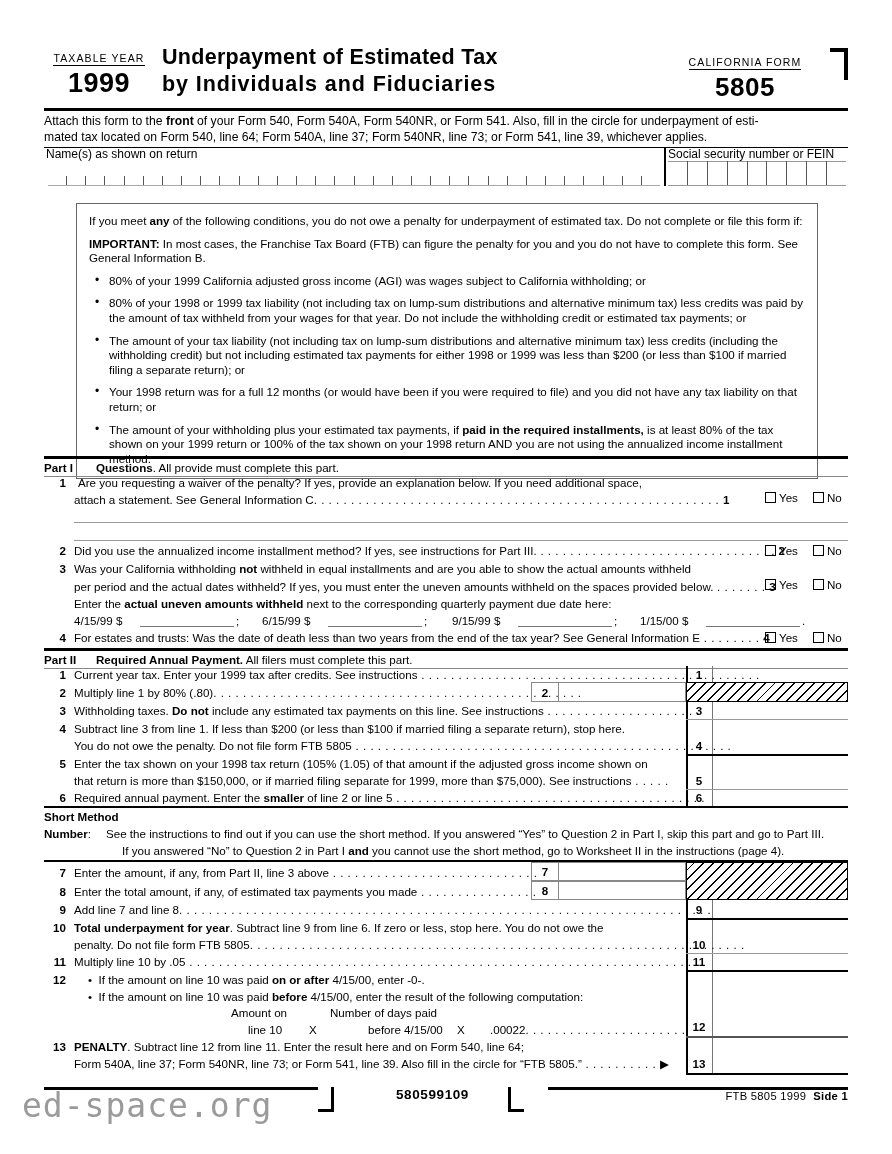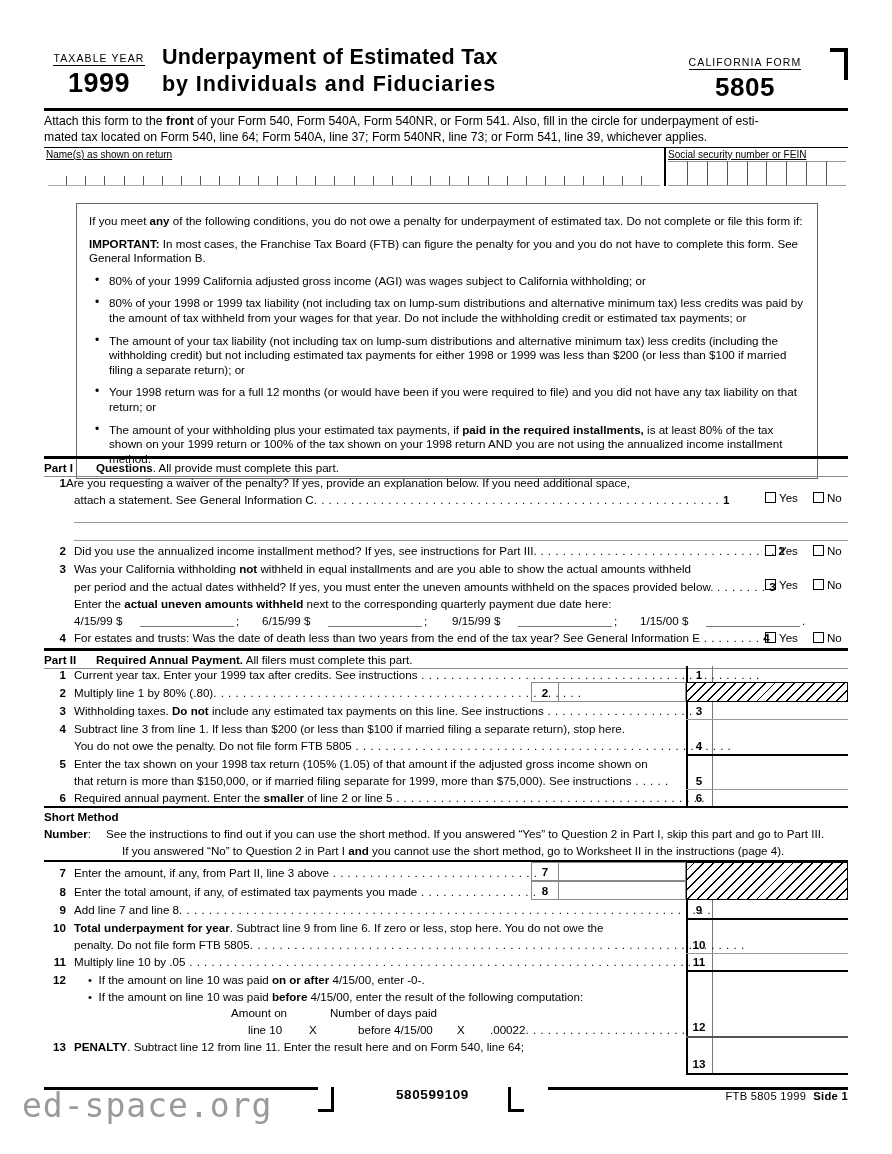--- a/index.html
+++ b/index.html
@@ -74,21 +74,21 @@
     border-top: 1.5px solid #000;
   }
   .idrow-left {
     position: absolute; left: 0; top: 0; width: 622px; height: 38px;
     border-right: 2px solid #000; box-sizing: border-box;
   }
   .idrow-right {
     position: absolute; left: 622px; top: 0; width: 182px; height: 38px;
   }
   .idrow-cap {
-    font-size: 10px; padding: 1px 0 0 2px; line-height: 11px; text-decoration: underline;
+    font-size: 12px; padding: 1px 0 0 2px; line-height: 11px;
   }
   .name-ticks {
     position: absolute; left: 4px; right: 4px; bottom: 0; height: 12px;
     border-bottom: 1.2px solid #aaa;
     display: flex;
   }
   .name-ticks span {
     flex: 1 1 0; border-right: 1px solid #555; height: 9px; margin-top: 3px;
   }
   .name-ticks span:last-child { border-right: none; }
@@ -295,21 +295,21 @@
       <li><span>Your 1998 return was for a full 12 months (or would have been if you were required to file) and you did not have any tax liability on that return; or</span></li>
       <li><span>The amount of your withholding plus your estimated tax payments, if </span><b>paid in the required installments,</b><span> is at least 80% of the tax shown on your 1999 return or 100% of the tax shown on your 1998 return AND you are not using the annualized income installment method.</span></li>
     </ul>
   </div>
 
   <div class="part-bar" style="top:456px;">
     <span class="pnum">Part I</span><span class="ptitle">Questions</span><span>. All provide must complete this part.</span>
   </div>
 
   <div class="lnum" style="left:50px; top:476px;">1</div>
-  <div class="ltxt" style="left:66px; top:476px;text-align:right;">Are you requesting a waiver of the penalty? If yes, provide an explanation below. If you need additional space,</div>
+  <div class="ltxt" style="left:78px; top:476px;text-align:right;">Are you requesting a waiver of the penalty? If yes, provide an explanation below. If you need additional space,</div>
   <div class="ltxt" style="left:74px; top:493px;"><span>attach a statement. See General Information C</span><span class="dots">. . . . . . . . . . . . . . . . . . . . . . . . . . . . . . . . . . . . . . . . . . . . . . . . . . . . . . . </span><b>1</b></div>
   <div class="yn" style="left:765px; top:491px;">
     <span class="cbx"></span><span>Yes</span><span class="gap"></span><span class="cbx"></span><span>No</span>
   </div>
   <div class="hr-thin" style="left:74px; top:522px; width:774px;"></div>
   <div class="hr-thin" style="left:74px; top:540px; width:774px;"></div>
 
   <div class="lnum" style="left:50px; top:544px;">2</div>
   <div class="ltxt" style="left:74px; top:544px;"><span>Did you use the annualized income installment method? If yes, see instructions for Part III.</span><span class="dots"> . . . . . . . . . . . . . . . . . . . . . . . . . . . . . . . . </span><b>2</b></div>
   <div class="yn" style="left:765px; top:544px;">
@@ -427,28 +427,29 @@
   <div class="hr-dark" style="left:686px; top:970px; width:162px;"></div>
 
   <div class="lnum" style="left:50px; top:973px;">12</div>
   <div class="ltxt" style="left:88px; top:973px;">•&nbsp;&nbsp;<span>If the amount on line 10 was paid </span><b>on or after</b><span> 4/15/00, enter -0-.</span></div>
   <div class="ltxt" style="left:88px; top:990px;">•&nbsp;&nbsp;<span>If the amount on line 10 was paid </span><b>before</b><span> 4/15/00, enter the result of the following computation:</span></div>
 
   <div class="ltxt" style="left:231px; top:1006px;">Amount on</div>
   <div class="ltxt" style="left:330px; top:1006px;">Number of days paid</div>
   <div class="ltxt" style="left:248px; top:1023px;">line 10</div>
   <div class="ltxt" style="left:309px; top:1023px;">X</div>
-  <div class="ltxt" style="left:358px; top:1023px;">before 4/15/00</div>
+  <div class="ltxt" style="left:368px; top:1023px;">before 4/15/00</div>
   <div class="ltxt" style="left:457px; top:1023px;">X</div>
   <div class="ltxt" style="left:490px; top:1023px;"><span>.00022</span><span class="dots">. . . . . . . . . . . . . . . . . . . . . . </span></div>
   <div class="amt-label" style="left:686px; top:1020px; width:26px;">12</div>
   <div class="hr-med" style="left:686px; top:1036px; width:162px;"></div>
 
   <div class="lnum" style="left:50px; top:1040px;">13</div>
   <div class="ltxt" style="left:74px; top:1040px;"><b>PENALTY</b><span>. Subtract line 12 from line 11. Enter the result here and on Form 540, line 64;</span></div>
+  <div class="ltxt" style="left:74px; top:1057px;"><span>Form 540A, line 37; Form 540NR, line 73; or Form 541, line 39. Also fill in the circle for  “FTB 5805.”</span><span class="dots"> . . . . . . . . . . </span><span>▶</span></div>
   <div class="amt-label" style="left:686px; top:1057px; width:26px;">13</div>
   <div class="hr-dark" style="left:686px; top:1073px; width:162px;"></div>
 
   <div class="footer-rule-1" style="left:44px; top:1087px; width:274px;"></div>
   <div class="corner-bl" style="left:318px; top:1087px;"></div>
   <div class="barcode-num" style="left:396px; top:1087px;">580599109</div>
   <div class="corner-br" style="left:508px; top:1087px;"></div>
   <div class="footer-rule-1" style="left:548px; top:1087px; width:300px;"></div>
   <div class="ftb-foot" style="right:44px; top:1090px; width:260px;"><span>FTB 5805  1999</span>&nbsp;&nbsp;<b>Side 1</b></div>
 

